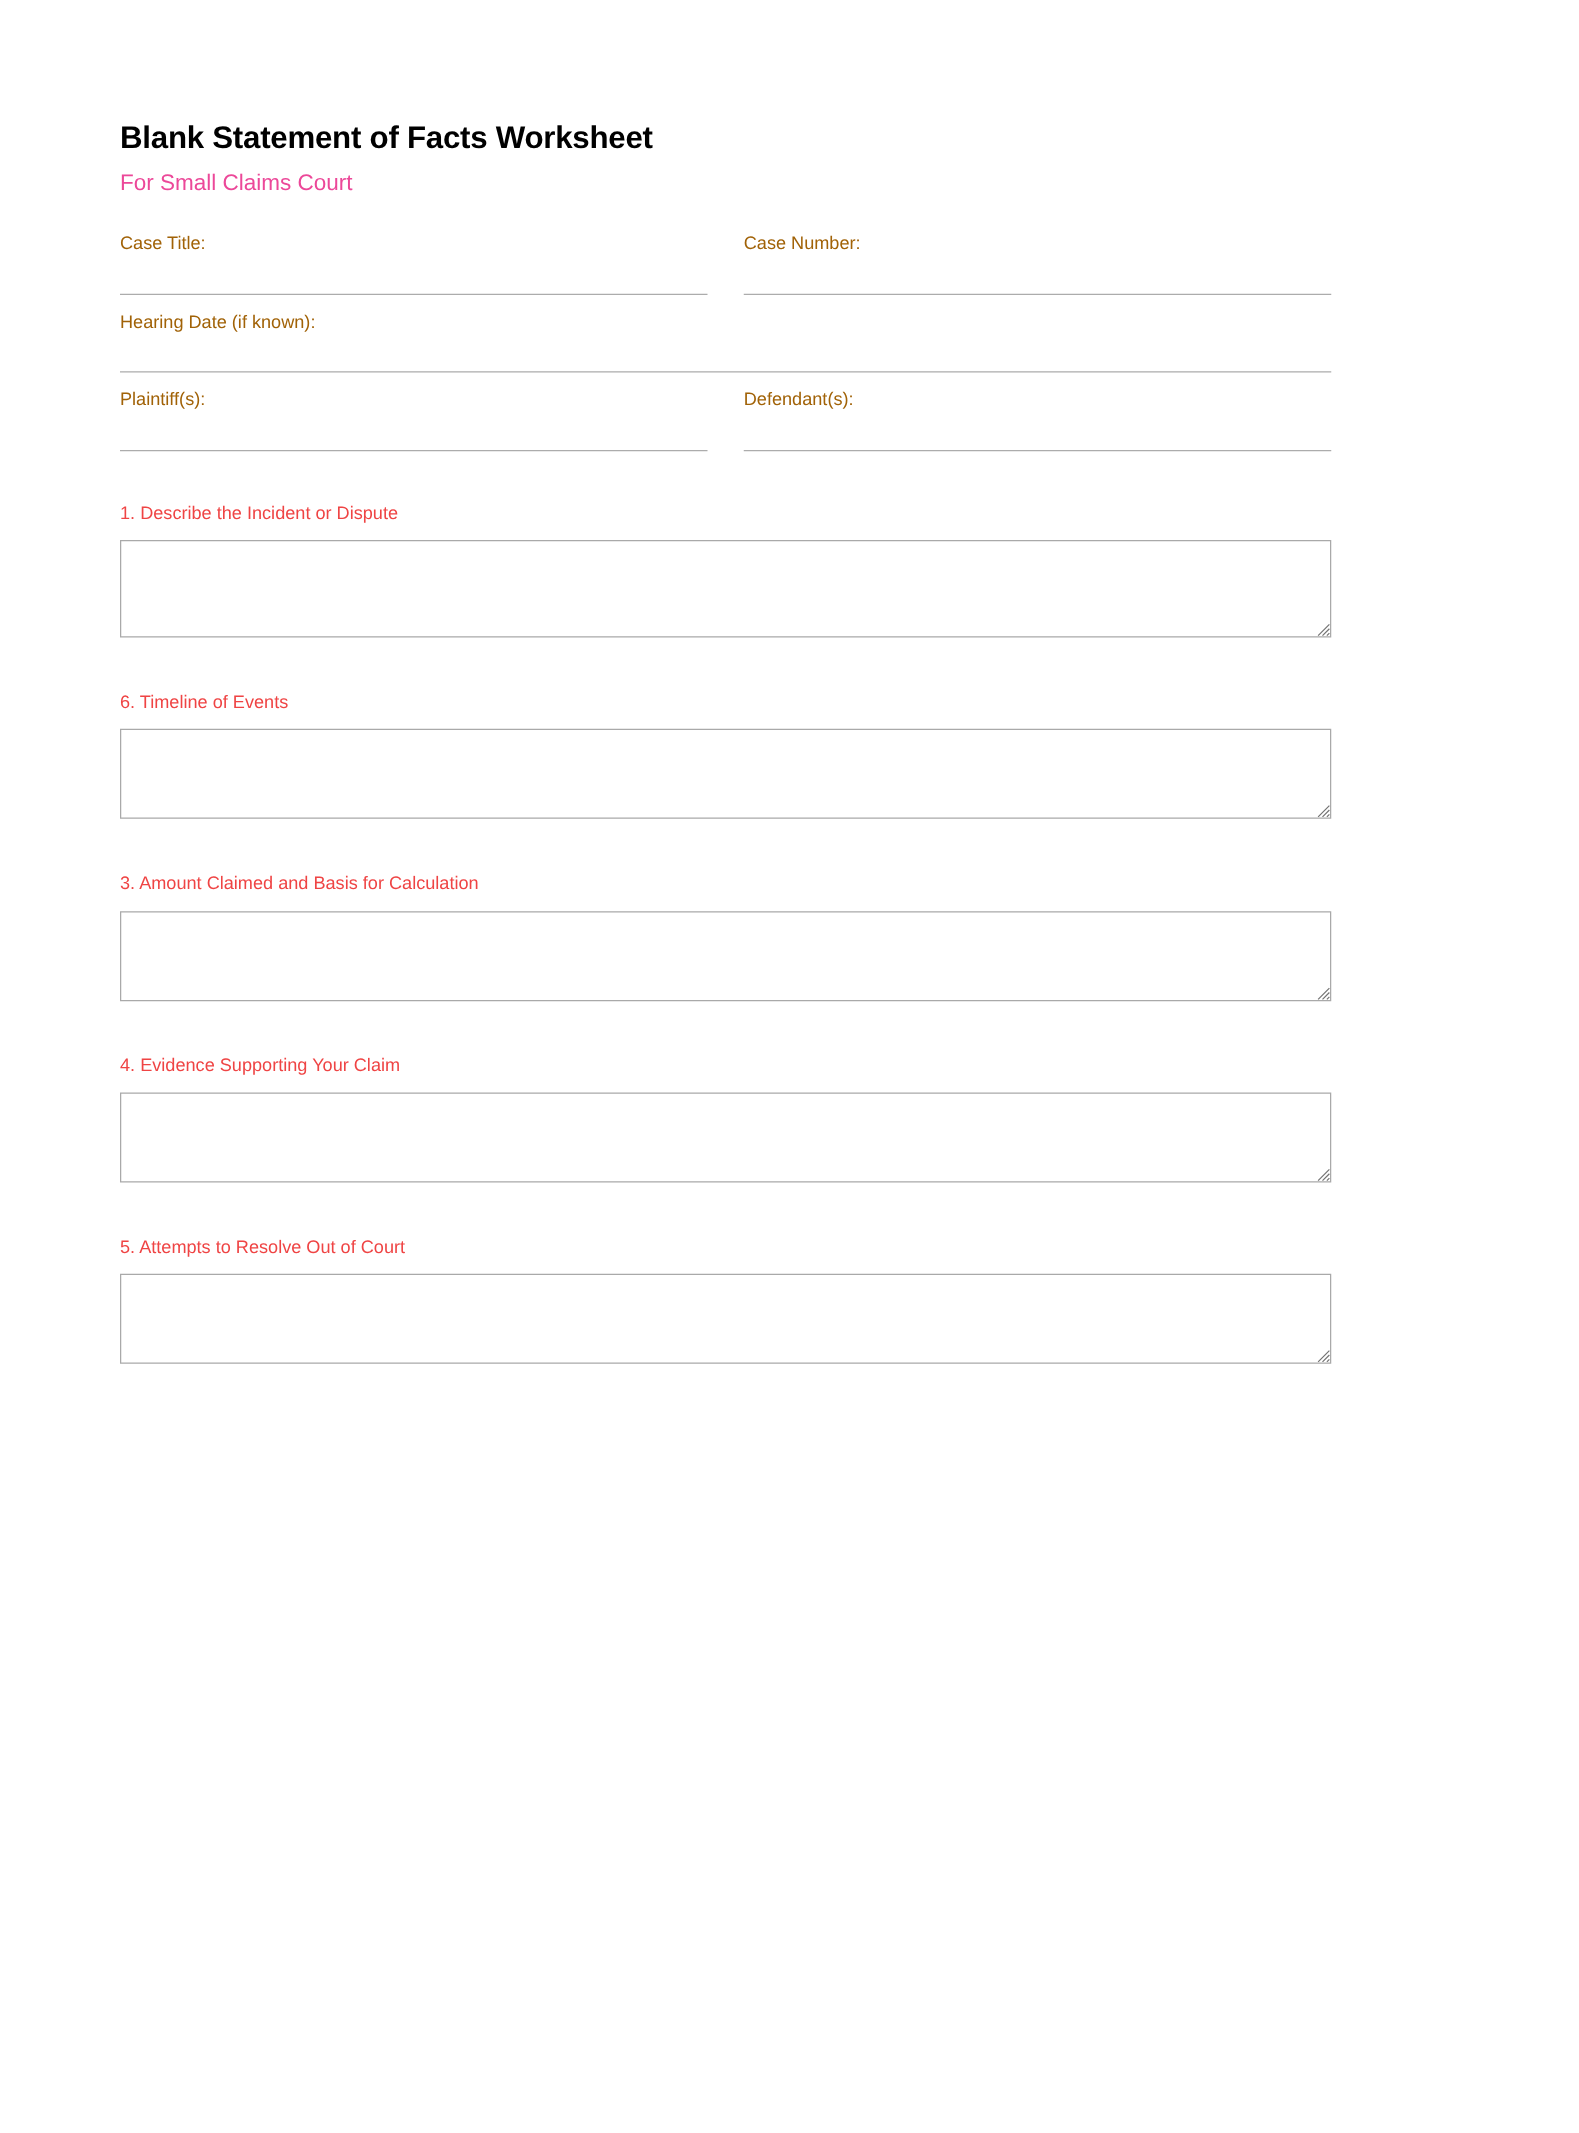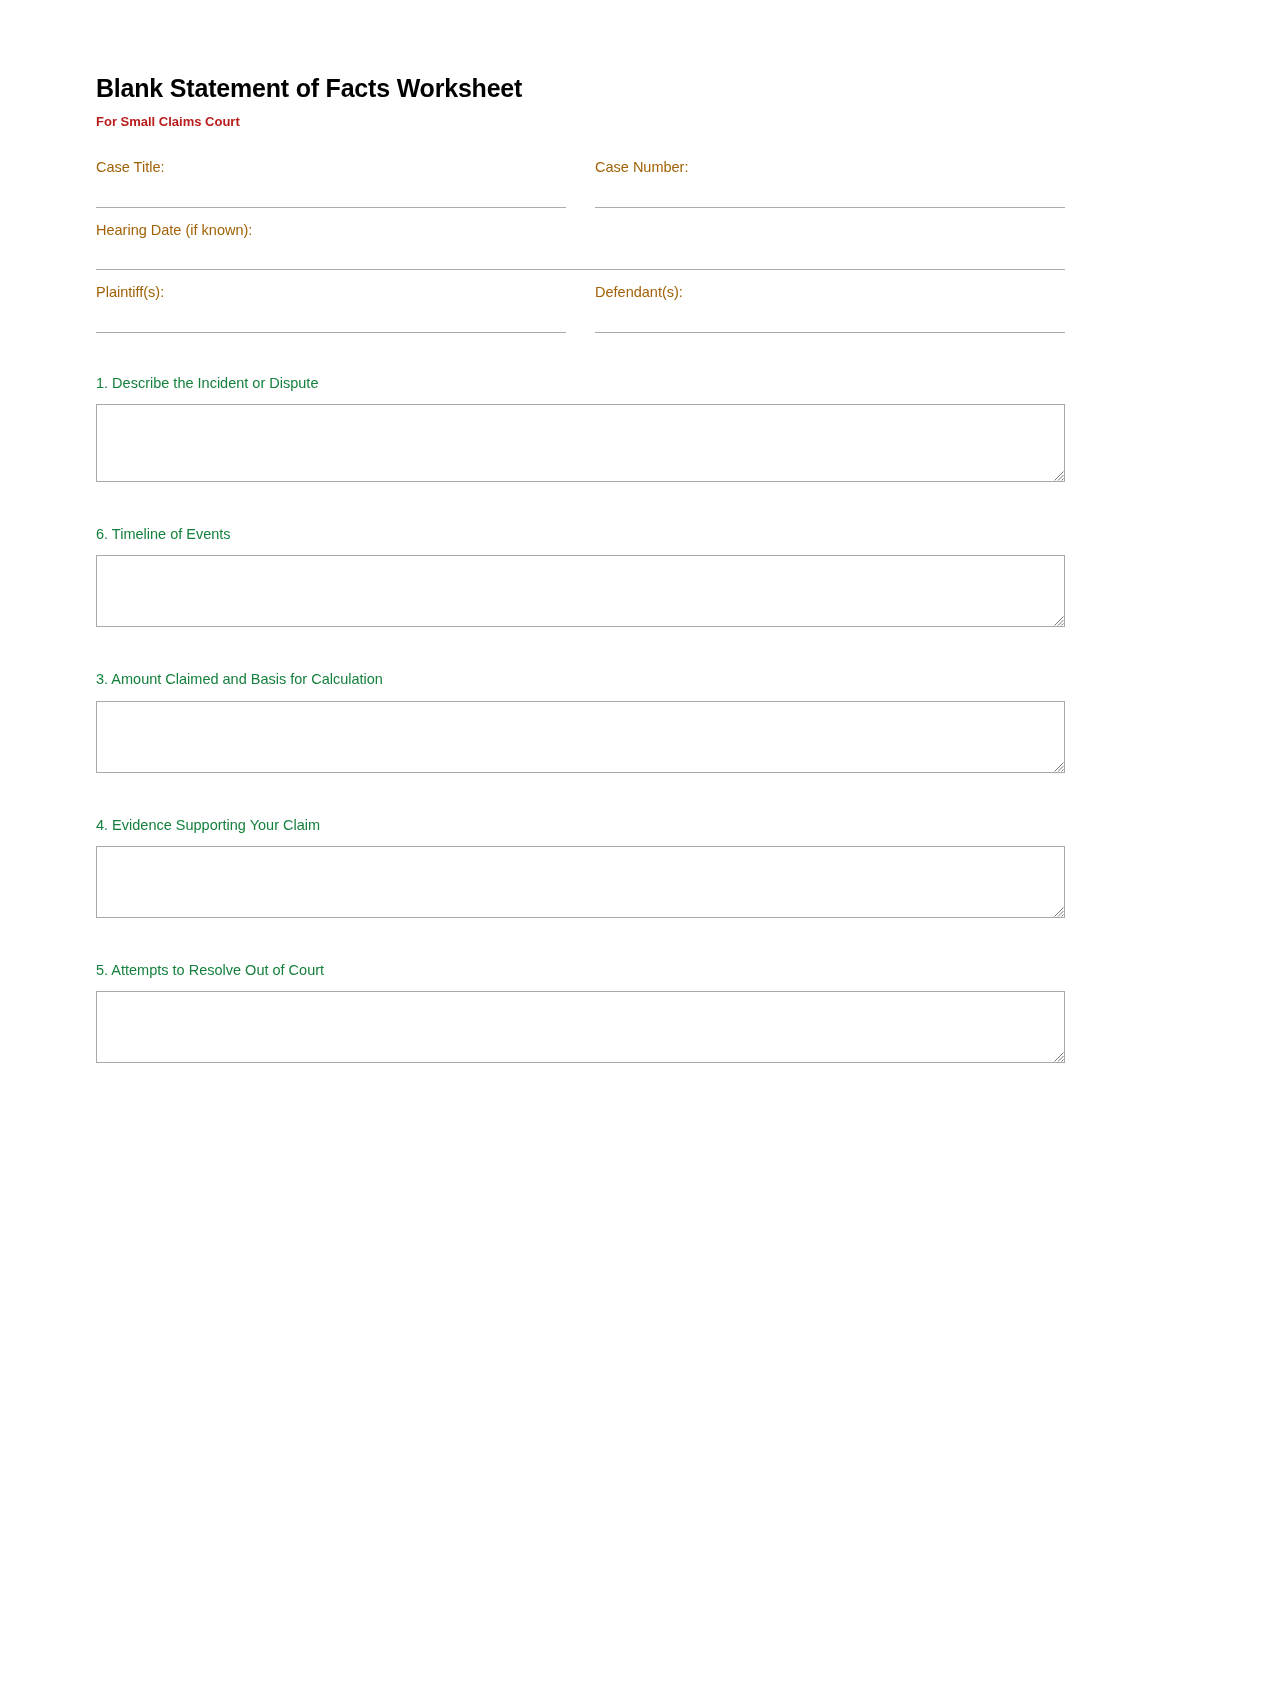--- a/index.html
+++ b/index.html
@@ -20,39 +20,39 @@
     position: relative;
     width: 1263px;
     height: 1706px;
     background: #ffffff;
     box-sizing: border-box;
   }
 
   .content {
     position: absolute;
     left: 96px;
-    top: 74px;
+    top: 96px;
     width: 969px;
   }
 
   
   .doc-title {
     font-size: 25px;
     font-weight: bold;
     letter-spacing: -0.2px;
     line-height: 1.15;
     margin: 0 0 11px 0;
     color: #000;
   }
   .doc-subtitle {
-    font-size: 13px;
-    font-weight: bold;
+    font-size: 18px;
+    font-weight: normal;
     line-height: 1.2;
     margin: 0 0 30px 0;
-    color: #b91c1c;
+    color: #ec4899;
   }
 
   
   .field-row {
     display: flex;
     width: 100%;
     margin-bottom: 14px;
   }
   .field {
     box-sizing: border-box;
@@ -83,21 +83,21 @@
     margin-top: 26px;
   }
   .section:first-of-type {
     margin-top: 28px;
   }
   .section-heading {
     font-size: 14.5px;
     font-weight: normal;
     line-height: 1.2;
     margin: 0 0 12px 0;
-    color: #15803d;
+    color: #ef4444;
   }
   .answer-box {
     position: relative;
     box-sizing: border-box;
     width: 969px;
     border: 1px solid #a9a9a9;
     background: #ffffff;
   }
   .answer-box.tall {
     height: 78px;

